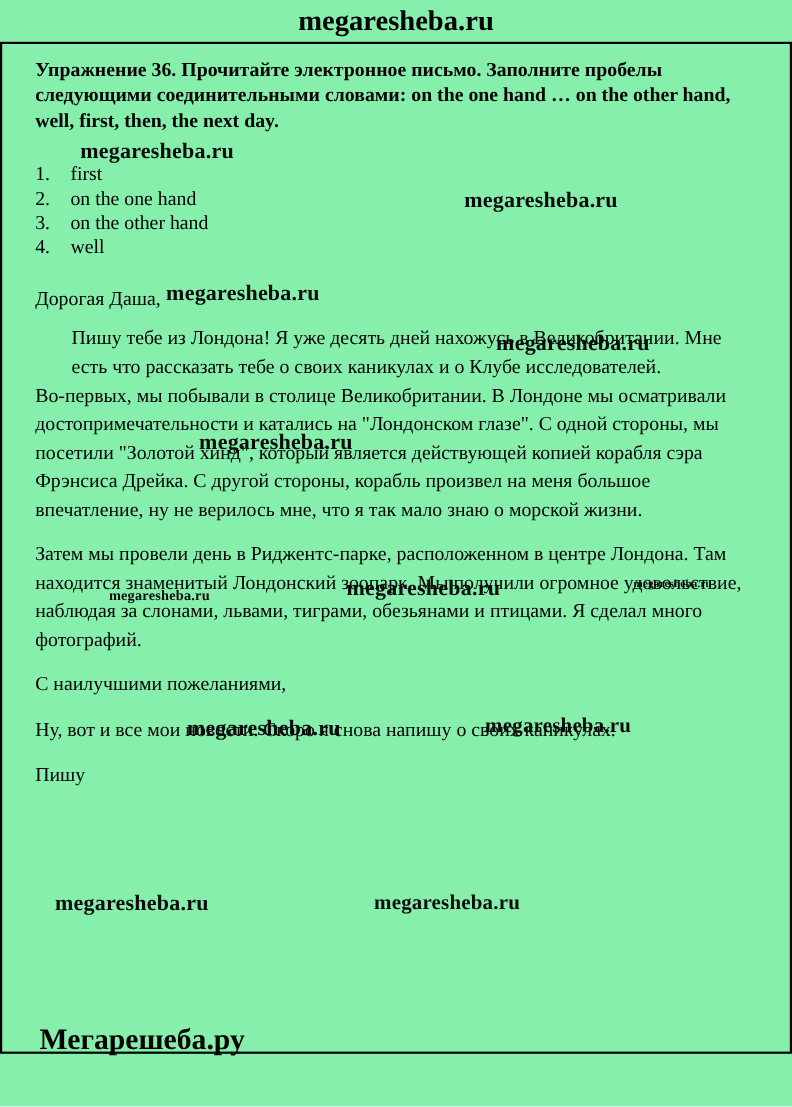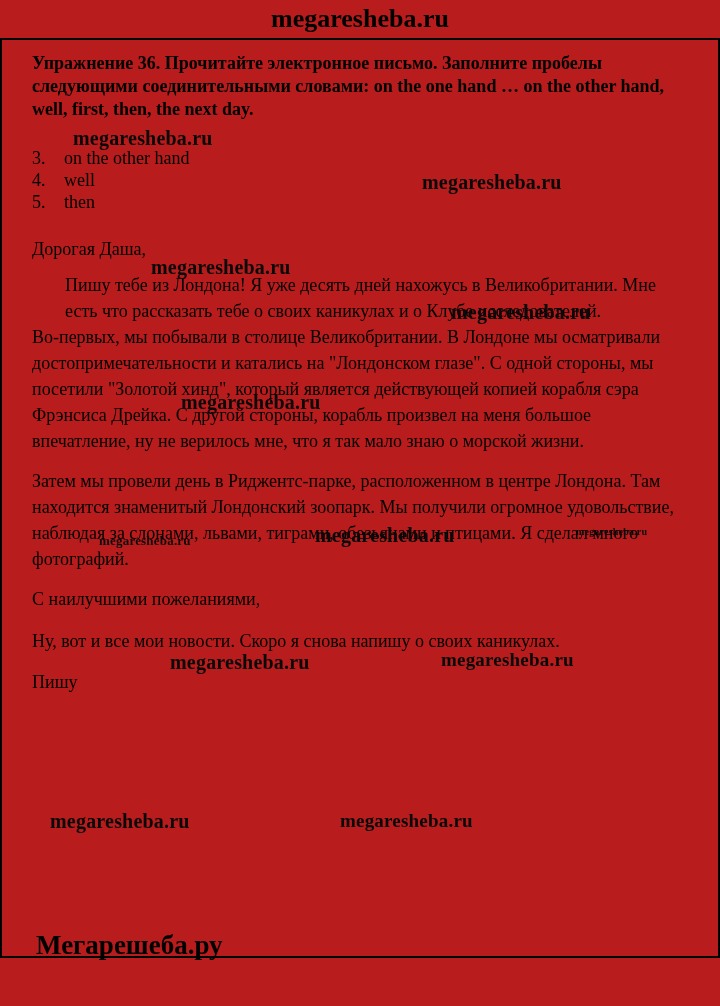--- a/index.html
+++ b/index.html
@@ -1,21 +1,21 @@
 <!DOCTYPE html>
 <html><head>
 <meta charset="utf-8">
 <style>
   * { box-sizing: border-box; }
   html, body { margin: 0; padding: 0; background: #fff; }
   .page {
     position: relative;
     width: 720px;
     height: 1006px;
-    background: #b91c1c;
+    background: #86efac;
     color: #000000;
     font-family: "Liberation Serif", serif;
     overflow: hidden;
   }
   .site-header {
     position: absolute;
     top: 4px; left: 0; width: 100%;
     text-align: center;
   }
   .site-link {
@@ -78,27 +78,30 @@
   <div class="site-header">
     <span class="site-link">megaresheba.ru</span>
   </div>
 
   <div class="content-box">
 
     <p class="task">Упражнение 36. Прочитайте электронное письмо. Заполните пробелы следующими соединительными словами: on the one hand … on the other hand, well, first, then, the next day.</p>
 
     <ol class="connectors">
       <li class="row">
+        <span class="num">1.</span><span class="lbl">first</span>
+      </li>
+      <li class="row">
+        <span class="num">2.</span><span class="lbl">on the one hand</span>
+      </li>
+      <li class="row">
         <span class="num">3.</span><span class="lbl">on the other hand</span>
       </li>
       <li class="row">
         <span class="num">4.</span><span class="lbl">well</span>
-      </li>
-      <li class="row">
-        <span class="num">5.</span><span class="lbl">then</span>
       </li>
     </ol>
 
     <p class="line greeting">Дорогая Даша,</p>
     <p class="line p1">Пишу тебе из Лондона! Я уже десять дней нахожусь в Великобритании. Мне есть что рассказать тебе о своих каникулах и о Клубе исследователей.</p>
     <p class="line p2">Во-первых, мы побывали в столице Великобритании. В Лондоне мы осматривали достопримечательности и катались на "Лондонском глазе". С одной стороны, мы посетили "Золотой хинд", который является действующей копией корабля сэра Фрэнсиса Дрейка. С другой стороны, корабль произвел на меня большое впечатление, ну не верилось мне, что я так мало знаю о морской жизни.</p>
     <p class="line p3">Затем мы провели день в Риджентс-парке, расположенном в центре Лондона. Там находится знаменитый Лондонский зоопарк. Мы получили огромное удовольствие, наблюдая за слонами, львами, тиграми, обезьянами и птицами. Я сделал много фотографий.</p>
     <p class="line closing">С наилучшими пожеланиями,</p>
     <p class="line p6">Ну, вот и все мои новости. Скоро я снова напишу о своих каникулах.</p>
     <p class="line signature">Пишу</p>

